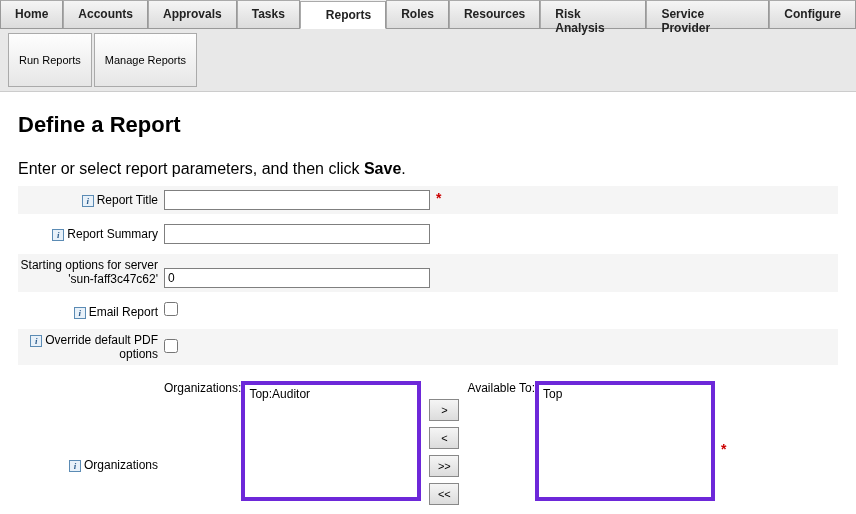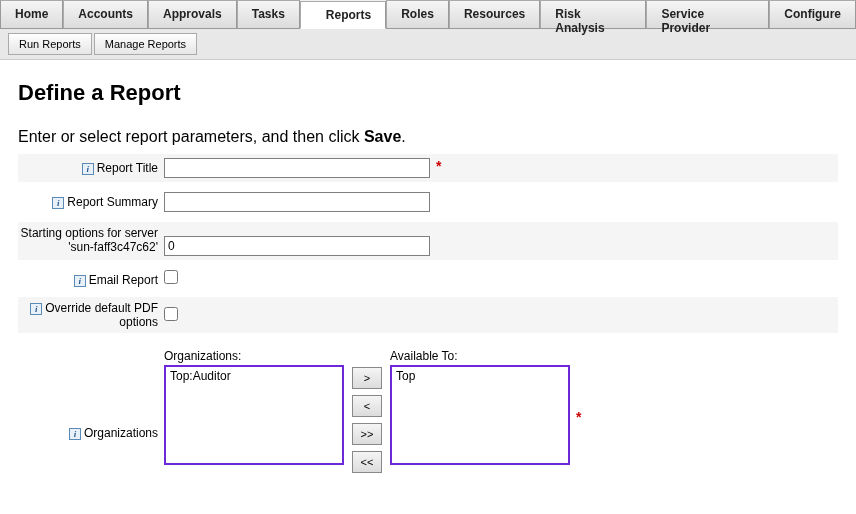--- a/index.html
+++ b/index.html
@@ -4,40 +4,40 @@
   <style>
     * { box-sizing: border-box; margin: 0; padding: 0; }
     body { font-family: Arial, Helvetica, sans-serif; font-size: 12px; color: #000; background: #fff; width: 856px; }
     
     .tabbar { display: flex; background: linear-gradient(to bottom, #f0f0f0, #d8d8d8); border-bottom: 1px solid #999; height: 29px; }
     .tab { padding: 6px 14px; border: 1px solid #aaa; border-bottom: none; background: linear-gradient(to bottom, #f5f5f5, #dcdcdc); cursor: pointer; font-size: 12px; font-weight: bold; color: #222; border-right: 1px solid #999; }
     .tab:first-child { border-left: 1px solid #999; }
     .tab.active { background: #fff; border-bottom: 1px solid #fff; position: relative; top: 1px; padding-left: 25px; }
     
     .subtabbar { display: flex; background: #e8e8e8; padding: 4px 8px; border-bottom: 1px solid #ccc; }
-    .subtab { padding: 4px 10px; border: 1px solid #aaa; background: linear-gradient(to bottom, #fefefe, #e6e6e6); cursor: pointer; font-size: 11px; margin-right: 2px; }
+    .subtab { padding: 20px 10px; border: 1px solid #aaa; background: linear-gradient(to bottom, #fefefe, #e6e6e6); cursor: pointer; font-size: 11px; margin-right: 2px; }
     
     .content { padding: 20px 18px; }
     h1 { font-size: 22px; font-weight: bold; margin-bottom: 22px; }
     .instr { font-size: 16px; margin-bottom: 8px; }
     .instr b { font-weight: bold; }
     
     .form-row { display: flex; align-items: flex-start; margin-bottom: 6px; padding: 4px 0; }
     .form-row.alt { background: #f5f5f5; }
     .label-cell { width: 146px; text-align: right; padding-right: 6px; font-size: 12px; padding-top: 3px; }
     .info-icon { display: inline-block; width: 12px; height: 12px; border: 1px solid #5b8bb4; background: #e8f1f9; color: #2a5a8a; font-size: 9px; line-height: 11px; text-align: center; font-weight: bold; margin-right: 3px; vertical-align: middle; font-family: Georgia, serif; font-style: italic; }
     .input-cell { flex: 1; display: flex; align-items: flex-start; }
     input[type="text"] { height: 20px; padding: 1px 3px; font-size: 12px; border: 1px solid #7f7f7f; }
     .req { color: #c00; margin-left: 6px; font-size: 14px; font-weight: bold; }
     input[type="checkbox"] { width: 14px; height: 14px; }
 
     .org-block { display: flex; align-items: flex-start; margin-top: 6px; }
-    .listcol { display: flex; flex-direction: column; }
+    .listcol { display: flex; flex-direction: row; }
     .listcol-label { font-size: 12px; margin-bottom: 2px; }
-    .listbox { width: 180px; height: 100px; border: 2px solid #6d28d9; font-size: 12px; overflow: auto; background: #fff; }
+    .listbox { width: 180px; height: 120px; border: 4px solid #6d28d9; font-size: 12px; overflow: auto; background: #fff; }
     .listbox .opt { padding: 2px 4px; cursor: pointer; }
     .movebtns { display: flex; flex-direction: column; gap: 6px; margin: 18px 8px 0 8px; }
     .movebtn { width: 30px; height: 22px; border: 1px solid #888; background: linear-gradient(to bottom, #f5f5f5, #dcdcdc); font-size: 11px; cursor: pointer; }
     .org-row { align-items: center; }
     .org-row .label-cell { padding-top: 50px; }
   </style>
 </head>
 <body>
 
 <div class="tabbar" id="main-tabbar">

